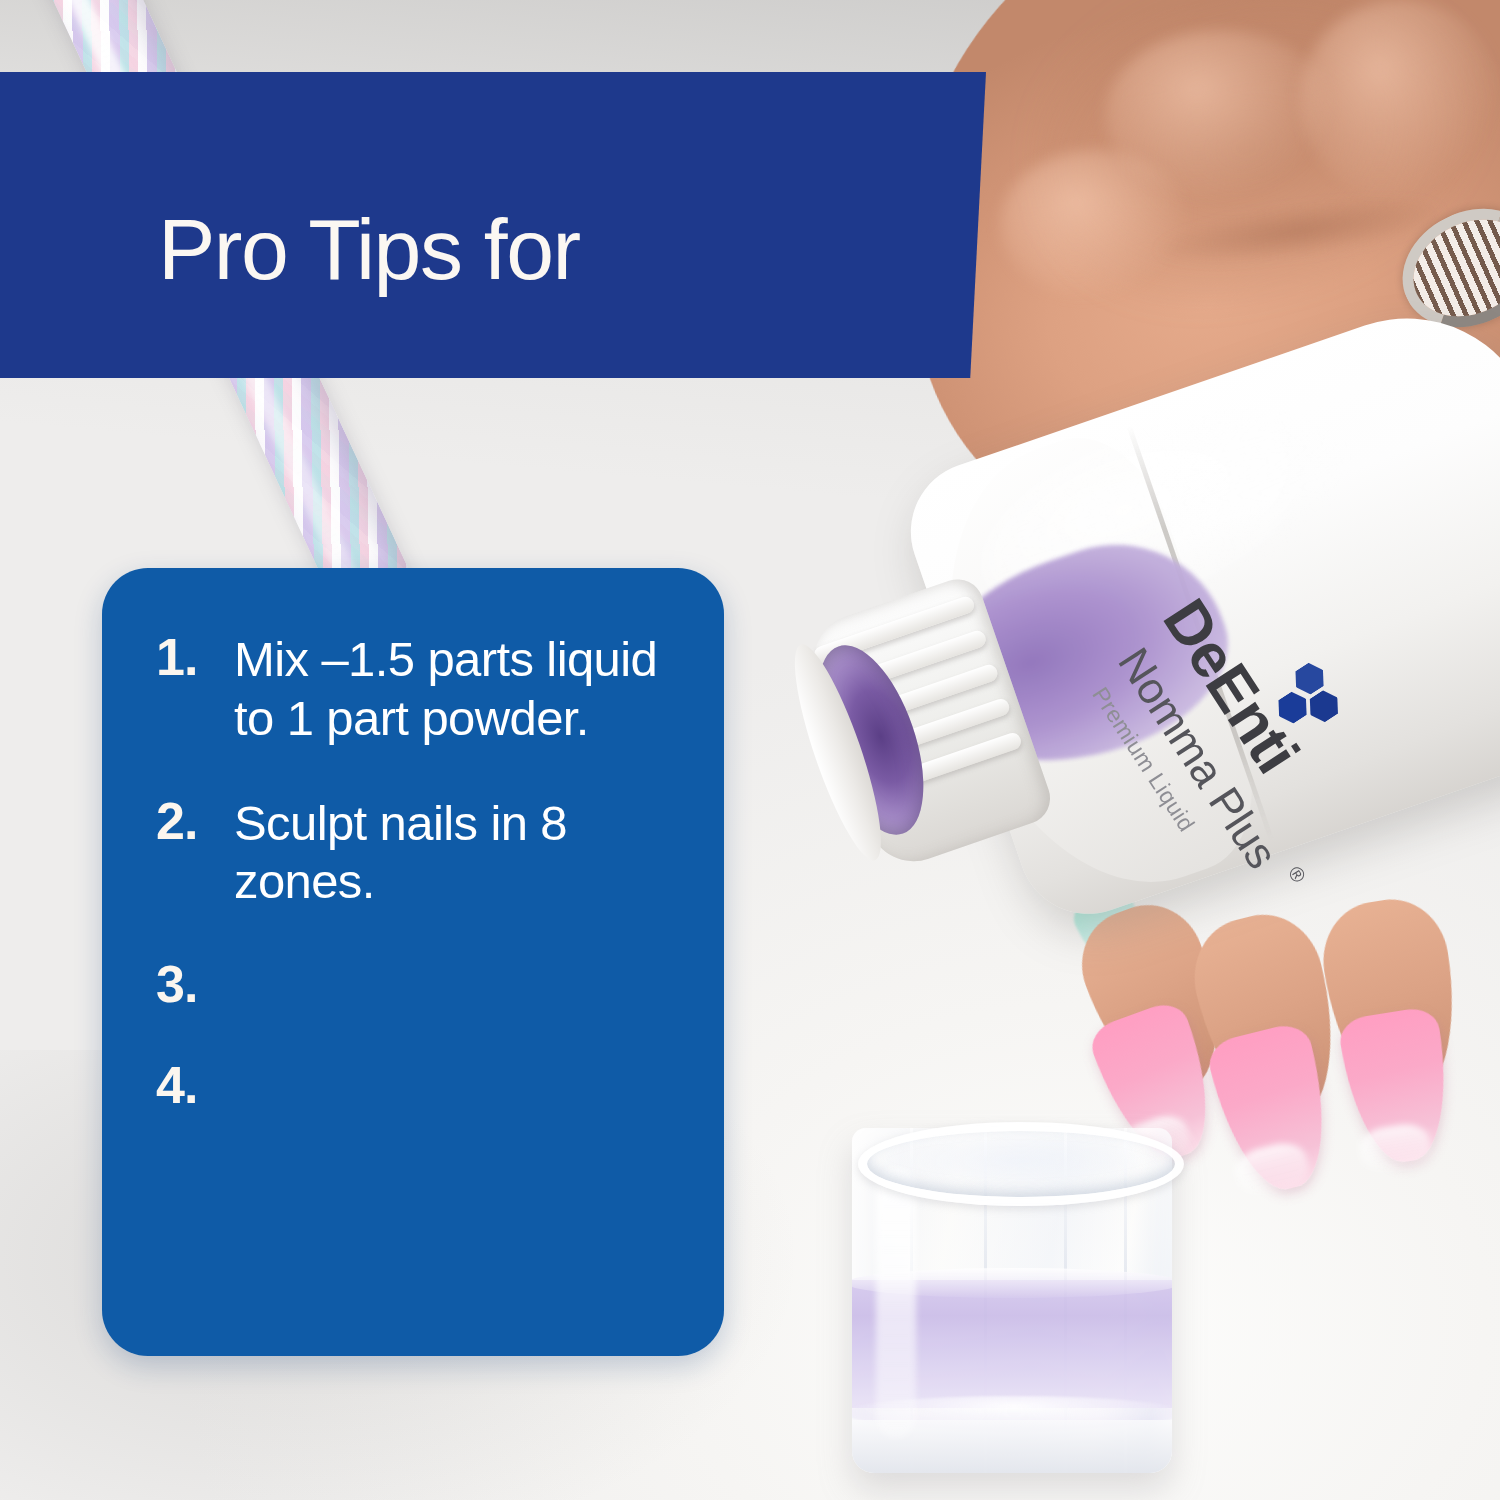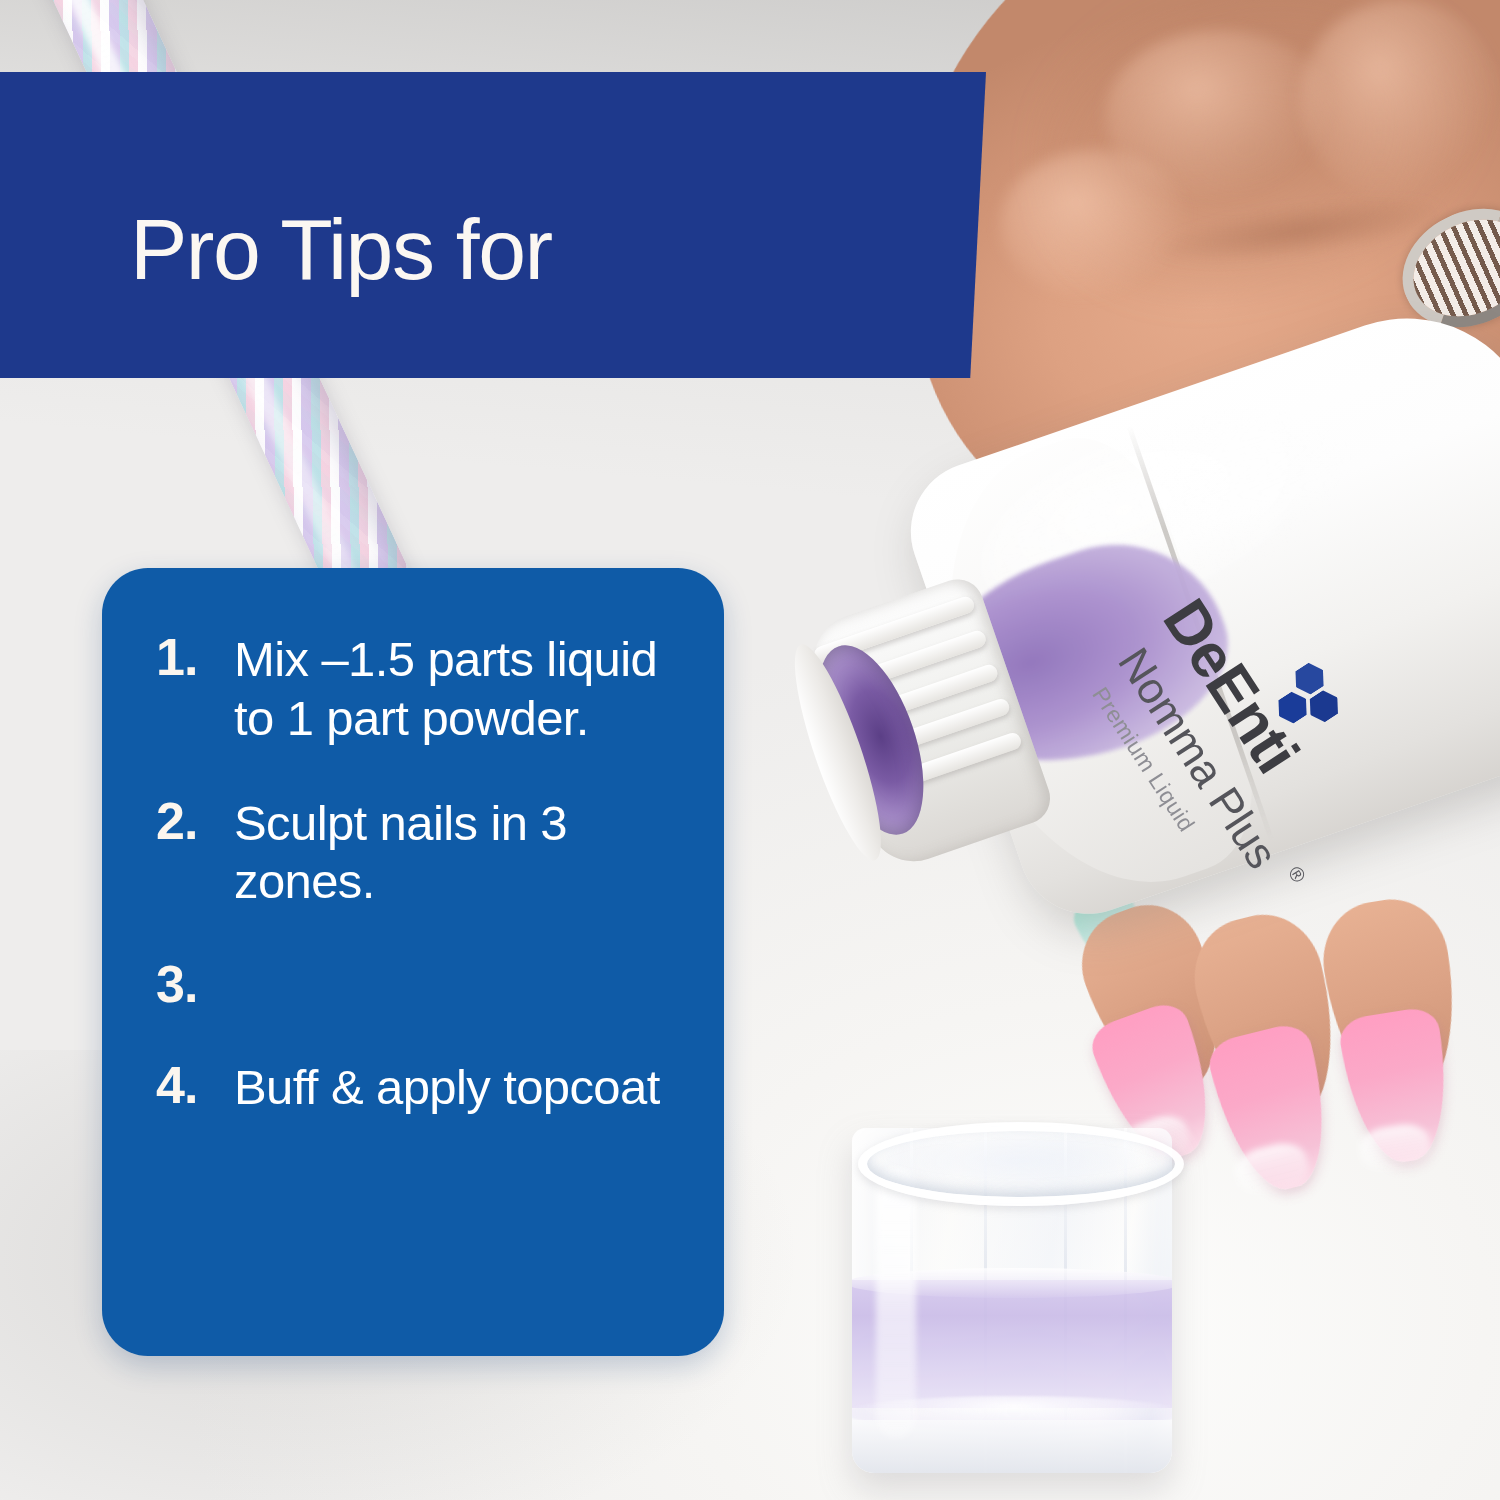--- a/index.html
+++ b/index.html
@@ -460,21 +460,21 @@
   }
   .header-title {
     position: absolute;
     left: 130px; top: 128px;
     width: 820px;
     color: #fbf7f2;
     font-size: 86px;
     line-height: 1.16;
     letter-spacing: -1.5px;
   }
-  .title-line1 { font-weight: 300; display: block; }
+  .title-line1 { font-weight: 300; display: block; margin-left: 28px; }
   .title-line2 { font-weight: 700; display: block; }
 
   
   .tips-panel {
     position: absolute;
     left: 102px; top: 568px;
     width: 622px; height: 788px;
     background: #0f5ba7;
     border-radius: 46px;
     box-shadow: 0 10px 28px rgba(20,60,120,.22);
@@ -596,28 +596,27 @@
   <div class="tips-panel">
     <div class="tips-list">
 
       <div class="tip-row">
         <div class="tip-num">1.</div>
         <div class="tip-text">Mix –1.5 parts liquid to 1 part powder.</div>
       </div>
 
       <div class="tip-row">
         <div class="tip-num">2.</div>
-        <div class="tip-text">Sculpt nails in 3 zones.</div>
+        <div class="tip-text">Sculpt nails in 8 zones.</div>
       </div>
 
       <div class="tip-row">
         <div class="tip-num">3.</div>
       </div>
 
       <div class="tip-row">
         <div class="tip-num">4.</div>
-        <div class="tip-text">Buff &amp; apply topcoat</div>
       </div>
 
     </div>
   </div>
 
 </div>
 
 </body></html>

